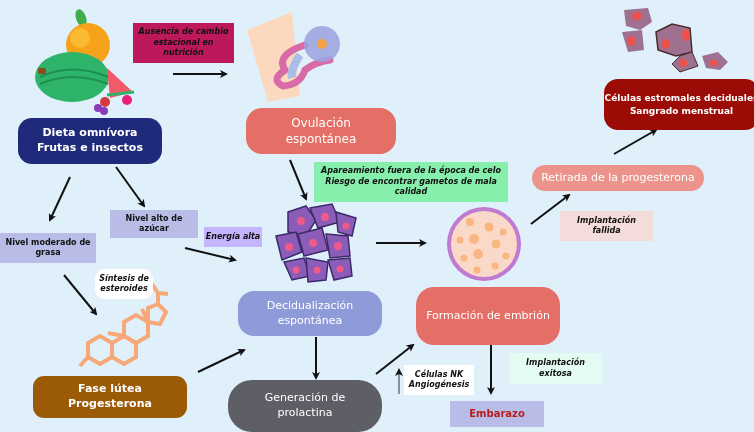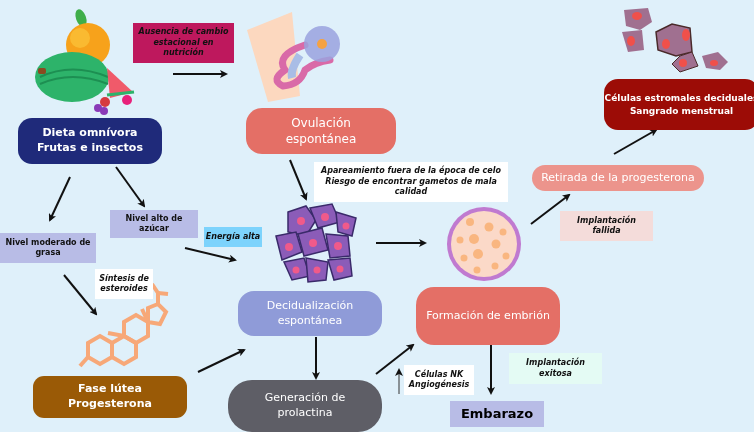--- a/index.html
+++ b/index.html
@@ -139,32 +139,32 @@
 <div class="node pre" style="left:238px;top:291px;width:144px;height:45px;border-radius:16px;background:#8f9bd8;font-size:11px;font-weight:normal;">Decidualización
 espontánea</div>
 <div class="node pre" style="left:33px;top:376px;width:154px;height:42px;border-radius:11px;background:#9a5a06;font-size:11px;">Fase lútea
 Progesterona</div>
 <div class="node pre" style="left:228px;top:380px;width:154px;height:52px;border-radius:24px;background:#5e5e66;font-size:11px;font-weight:normal;">Generación de
 prolactina</div>
 <div class="node" style="left:416px;top:287px;width:144px;height:58px;border-radius:18px;background:#e46f66;font-size:11px;font-weight:normal;">Formación de embrión</div>
 <div class="node" style="left:532px;top:165px;width:172px;height:26px;border-radius:13px;background:#ec948c;font-size:11px;font-weight:normal;">Retirada de la progesterona</div>
 <div class="node pre" style="left:596px;top:79px;width:155px;height:51px;border-radius:14px;background:#9c0c06;font-size:9px;margin-left:8px;">Células estromales deciduales
 Sangrado menstrual</div>
-<div class="node" style="left:450px;top:401px;width:94px;height:26px;background:#b8bce6;color:#000000;font-size:13px;">Embarazo</div>
+<div class="node" style="left:450px;top:401px;width:94px;height:26px;background:#b8bce6;color:#b91c1c;font-size:10px;">Embarazo</div>
 
 <div class="label it pre" style="left:133px;top:23px;width:101px;height:40px;background:#be185d;font-size:8px;">Ausencia de cambio
 estacional en
 nutrición</div>
 <div class="label pre" style="left:110px;top:210px;width:88px;height:28px;background:#b8bce6;font-weight:bold;font-size:8px;">Nivel alto de azúcar</div>
 <div class="label pre" style="left:0px;top:233px;width:96px;height:30px;background:#b8bce6;font-weight:bold;font-size:8px;">Nivel moderado de
 grasa</div>
-<div class="label it" style="left:204px;top:227px;width:58px;height:20px;background:#7dd3fc;font-size:8px;">Energía alta</div>
-<div class="label it pre" style="left:95px;top:269px;width:58px;height:30px;background:#ffffff;font-size:8px;">Síntesis de
+<div class="label it" style="left:204px;top:227px;width:58px;height:20px;background:#c4b5fd;font-size:8px;">Energía alta</div>
+<div class="label it pre" style="left:95px;top:269px;width:58px;height:30px;background:#ffffff;font-size:8px;border-radius:9px;">Síntesis de
 esteroides</div>
-<div class="label it pre" style="left:314px;top:162px;width:194px;height:40px;background:#ffffff;font-size:8px;">Apareamiento fuera de la época de celo
+<div class="label it pre" style="left:314px;top:162px;width:194px;height:40px;background:#86efac;font-size:8px;">Apareamiento fuera de la época de celo
 Riesgo de encontrar gametos de mala
 calidad</div>
 <div class="label it pre" style="left:560px;top:211px;width:93px;height:30px;background:#f4dcda;font-size:8px;">Implantación
 fallida</div>
 <div class="label it pre" style="left:509px;top:353px;width:93px;height:31px;background:#e4fbf4;font-size:8px;">Implantación
 exitosa</div>
 <div class="label it pre" style="left:404px;top:365px;width:70px;height:30px;background:#ffffff;font-size:8px;">Células NK
 Angiogénesis</div>
 
 </body></html>

